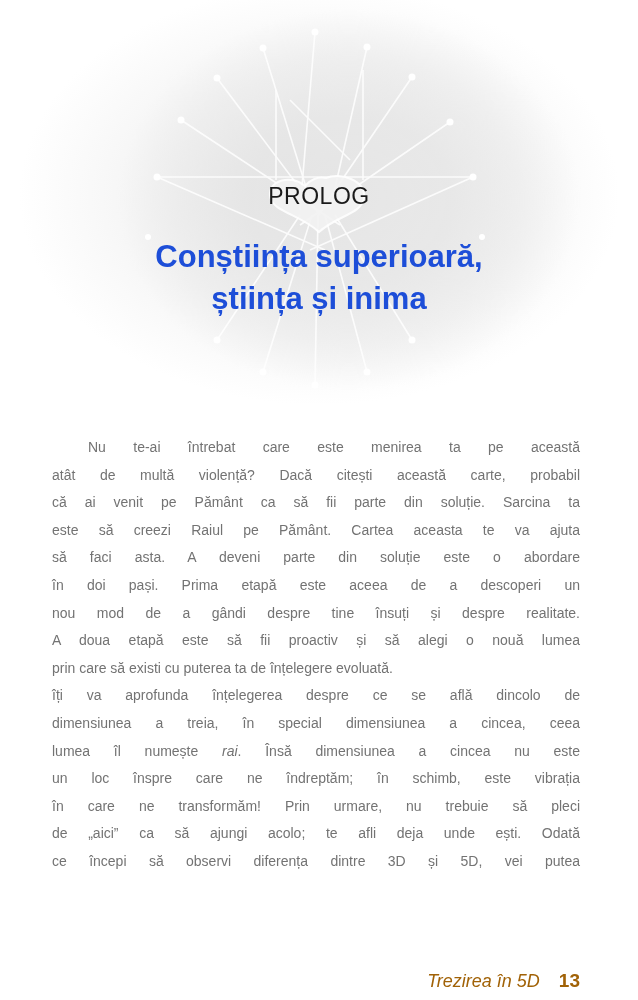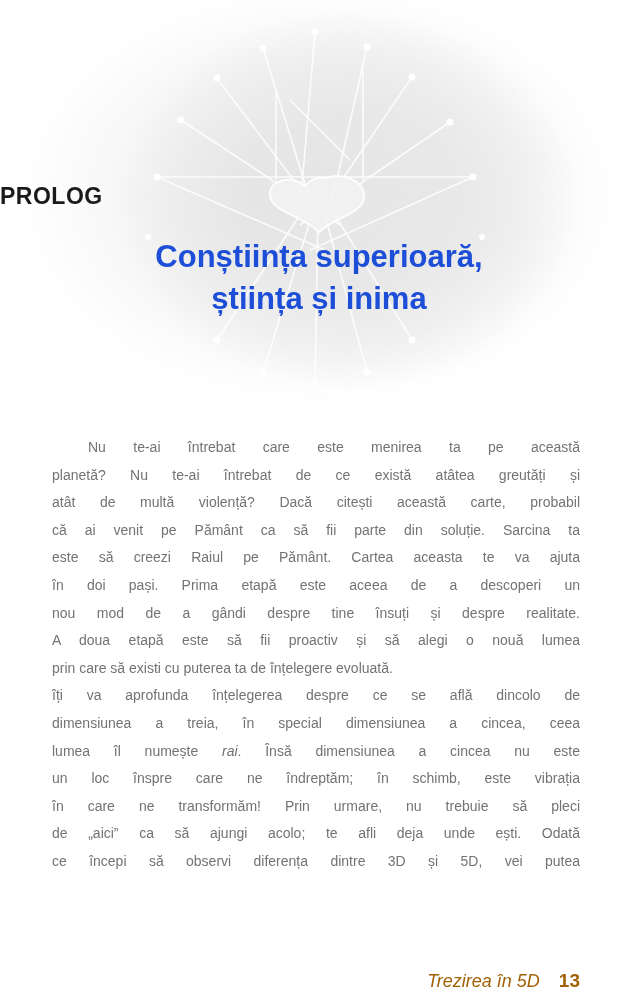--- a/index.html
+++ b/index.html
@@ -41,23 +41,23 @@
     }
     .hero svg {
       position: absolute;
       left: 0; top: 0;
     }
     .prolog-label {
       position: absolute;
       left: 0;
       width: 638px;
       top: 183px;
-      text-align: left;
+      text-align: center;
       font-size: 23px;
-      font-weight: bold;
+      font-weight: normal;
       letter-spacing: 0.5px;
       color: #1a1a1a;
     }
     .chapter-title {
       position: absolute;
       left: 0;
       width: 638px;
       top: 236px;
       text-align: center;
       font-size: 31px;
@@ -152,24 +152,24 @@
   <div class="prolog-label">PROLOG</div>
   <div class="chapter-title">
     <div>Conștiința superioară,</div>
     <div>știința și inima</div>
   </div>
 </div>
 
 <div class="body-text">
   <div>
     <span class="line indent">Nu te-ai întrebat care este menirea ta pe această</span>
-    <span class="line">planetă? Nu te-ai întrebat de ce există atâtea greutăți și</span>
     <span class="line">atât de multă violență? Dacă citești această carte, probabil</span>
     <span class="line">că ai venit pe Pământ ca să fii parte din soluție. Sarcina ta</span>
     <span class="line">este să creezi Raiul pe Pământ. Cartea aceasta te va ajuta</span>
+    <span class="line">să faci asta. A deveni parte din soluție este o abordare</span>
     <span class="line">în doi pași. Prima etapă este aceea de a descoperi un</span>
     <span class="line">nou mod de a gândi despre tine însuți și despre realitate.</span>
     <span class="line">A doua etapă este să fii proactiv și să alegi o nouă lumea</span>
     <span class="line left">prin care să existi cu puterea ta de înțelegere evoluată.</span>
   </div>
   <div>
     <span class="line">îți va aprofunda înțelegerea despre ce se află dincolo de</span>
     <span class="line">dimensiunea a treia, în special dimensiunea a cincea, ceea</span>
     <span class="line"><span>lumea îl numește</span> <em>rai</em><span>. Însă dimensiunea a cincea nu este</span></span>
     <span class="line">un loc înspre care ne îndreptăm; în schimb, este vibrația</span>

